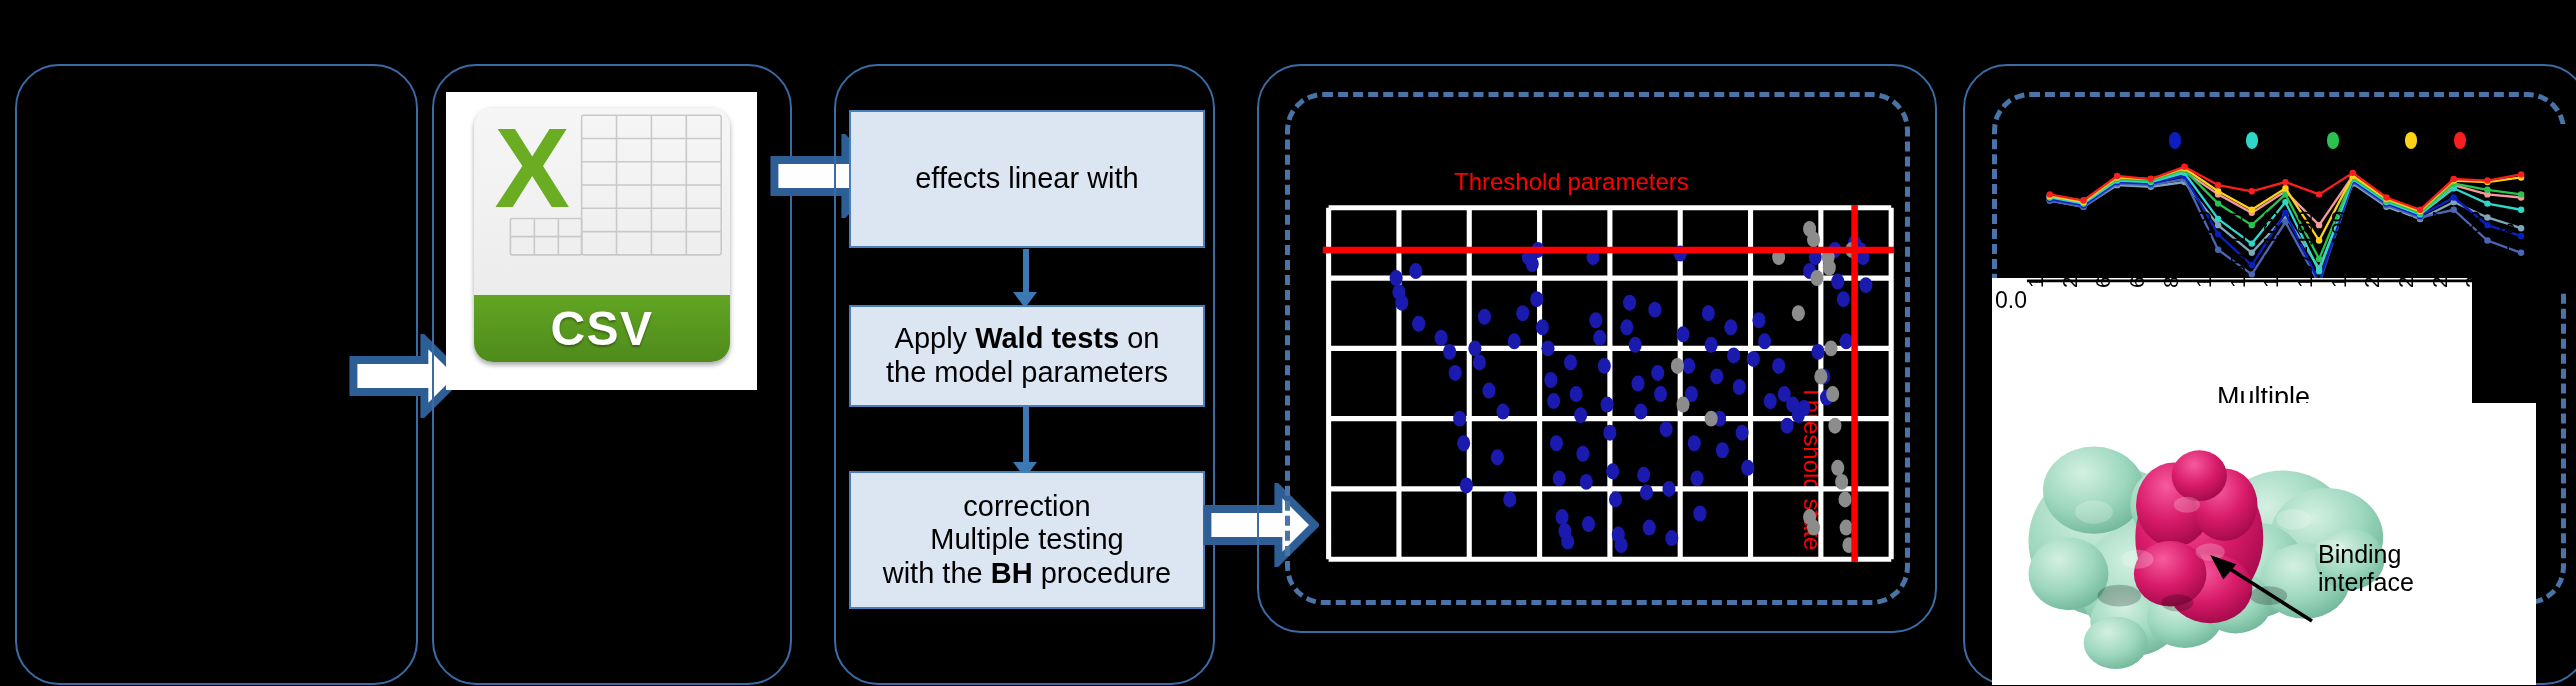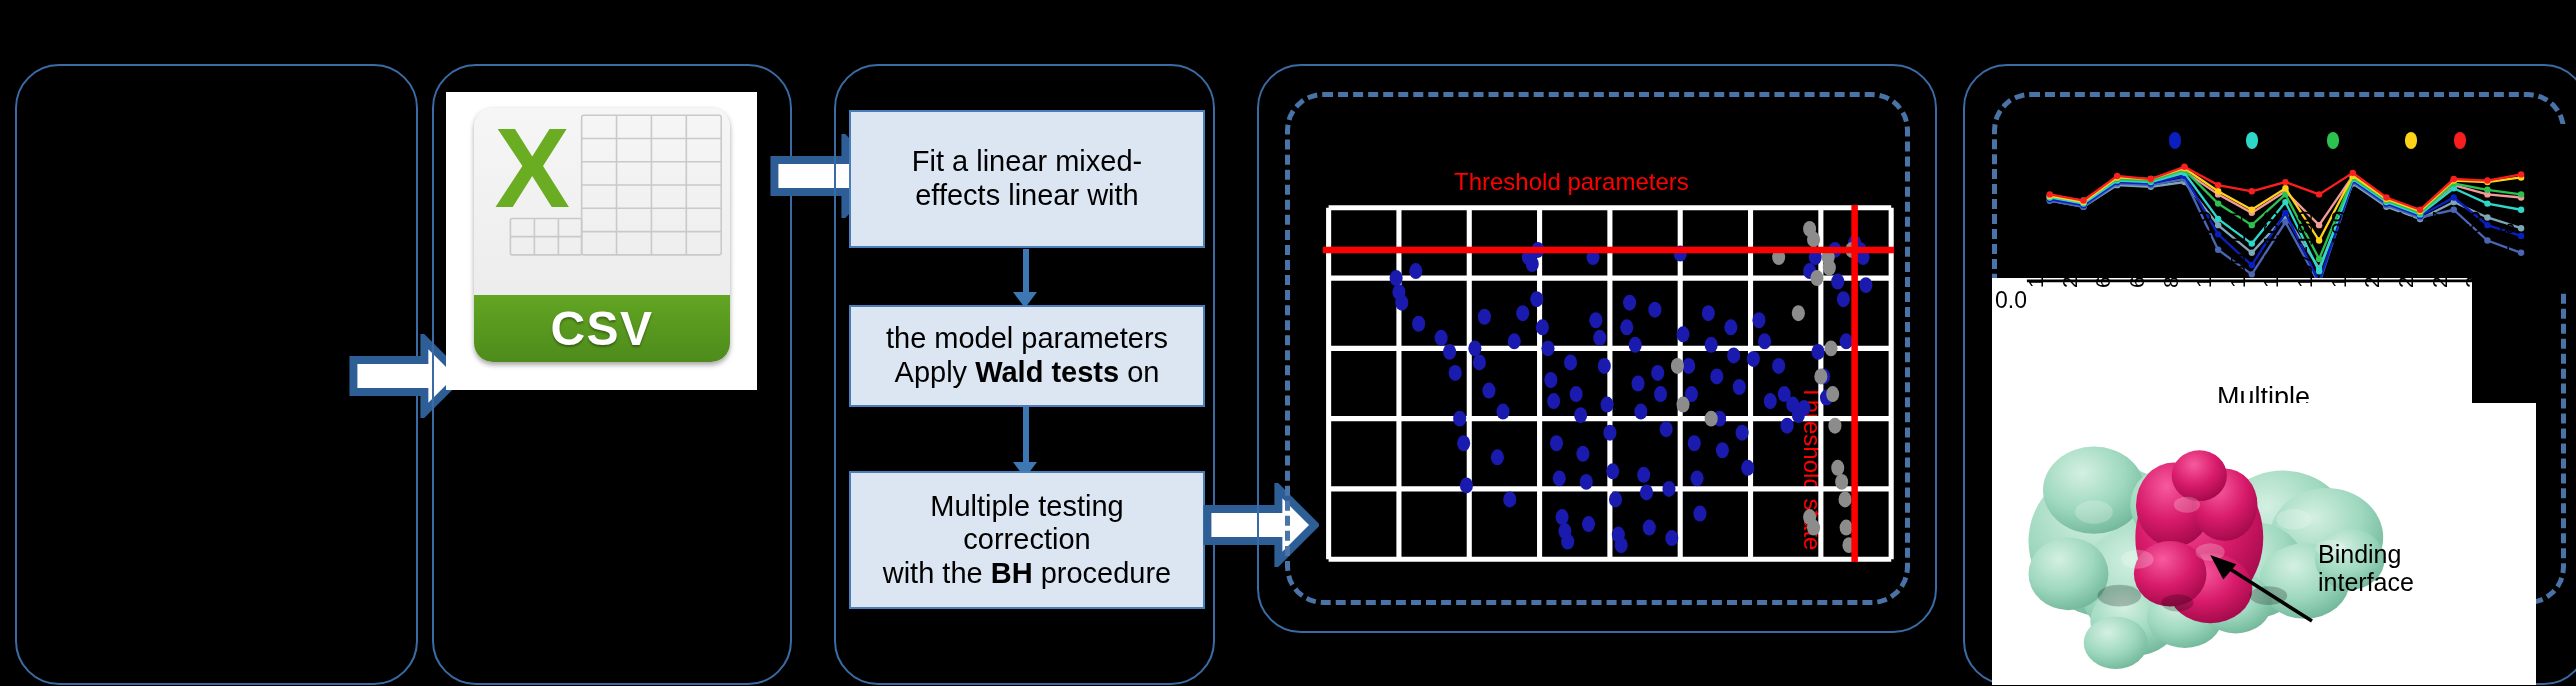--- a/index.html
+++ b/index.html
@@ -97,40 +97,39 @@
   <div class="arrow" style="left:770px;top:134px;width:116px;height:84px;">
     <svg width="116" height="84" viewBox="0 0 160 116">
       <path d="M6 36 L104 36 L104 8 L154 58 L104 108 L104 80 L6 80 Z" fill="#ffffff" stroke="#2E5E96" stroke-width="11" stroke-linejoin="miter"></path>
     </svg>
   </div>
 
   <div class="panel" style="left:834px;top:64px;width:381px;height:621px;"></div>
 
   <div class="fbox" style="left:849px;top:110px;width:356px;height:138px;">
     <div>
-      <div>Fit a linear mixed-</div>
       <div>effects linear with</div>
     </div>
   </div>
   <div class="vconn" style="left:1023px;top:249px;width:5.8px;height:49px;"></div>
   <div class="vtip" style="left:1013px;top:292px;"></div>
 
   <div class="fbox" style="left:849px;top:305px;width:356px;height:102px;">
     <div>
+      <div>Apply <b>Wald tests</b> on</div>
       <div>the model parameters</div>
-      <div>Apply <b>Wald tests</b> on</div>
     </div>
   </div>
   <div class="vconn" style="left:1023px;top:407px;width:5.8px;height:61px;"></div>
   <div class="vtip" style="left:1013px;top:462px;"></div>
 
   <div class="fbox" style="left:849px;top:471px;width:356px;height:138px;">
     <div>
+      <div>correction</div>
       <div>Multiple testing</div>
-      <div>correction</div>
       <div>with the <b>BH</b> procedure</div>
     </div>
   </div>
 
   <div class="arrow" style="left:1203px;top:483px;width:116px;height:84px;">
     <svg width="116" height="84" viewBox="0 0 160 116">
       <path d="M6 36 L104 36 L104 8 L154 58 L104 108 L104 80 L6 80 Z" fill="#ffffff" stroke="#2E5E96" stroke-width="11" stroke-linejoin="miter"></path>
     </svg>
   </div>
 

